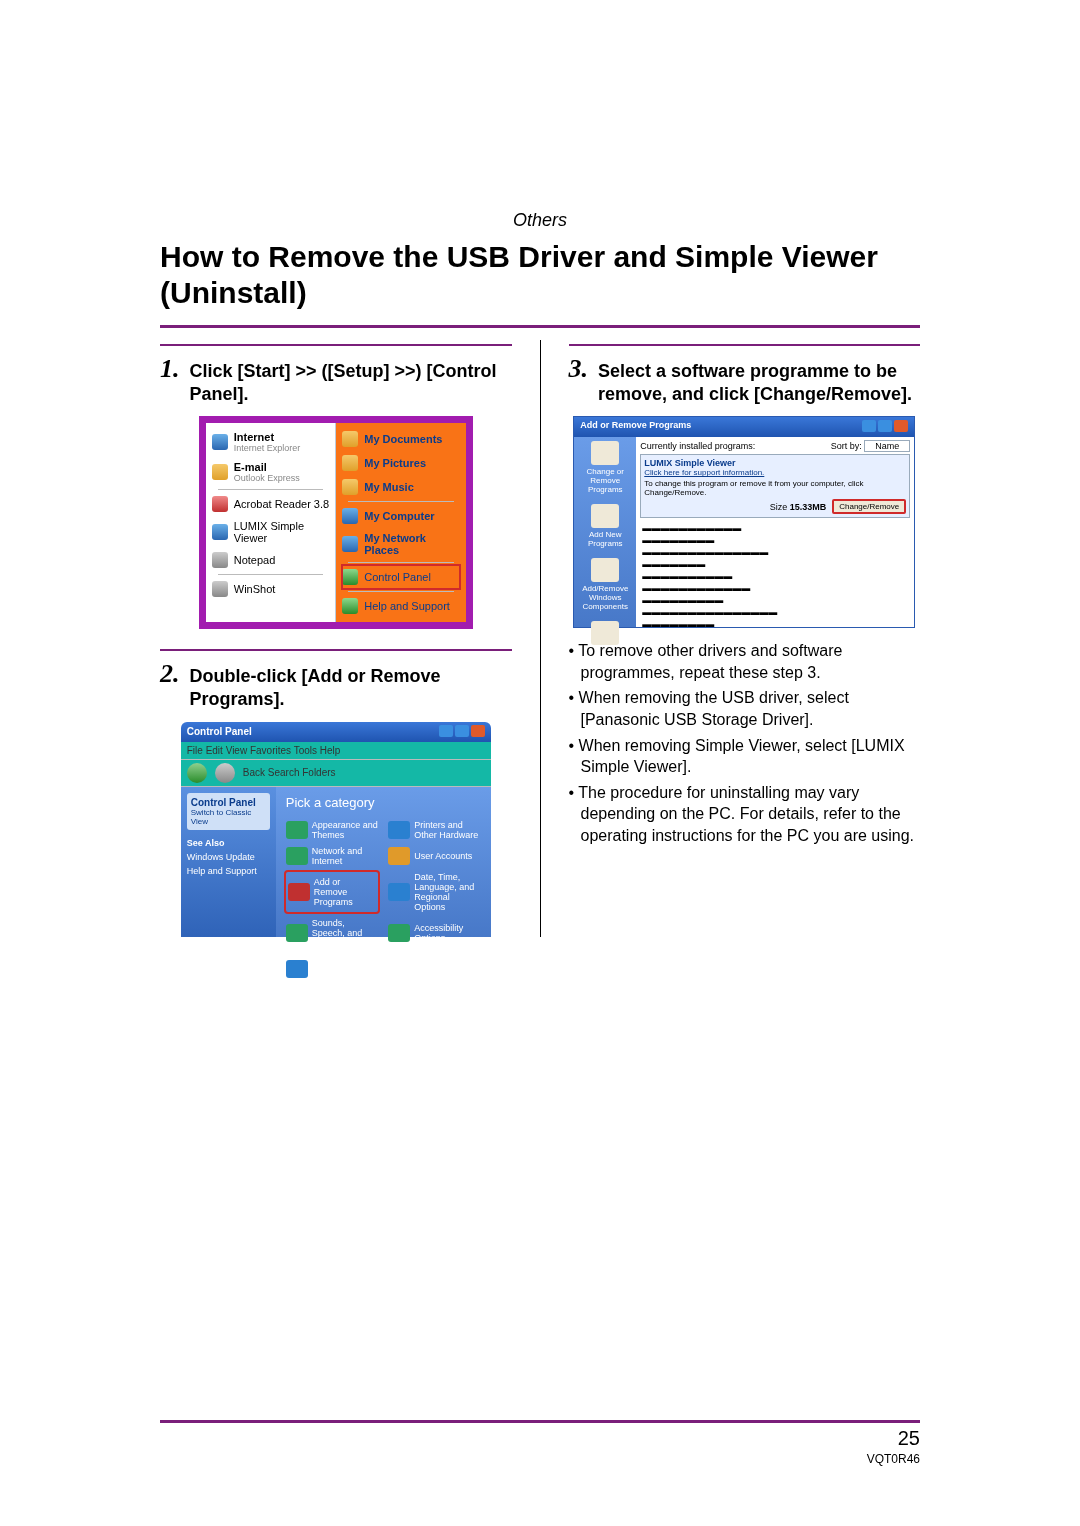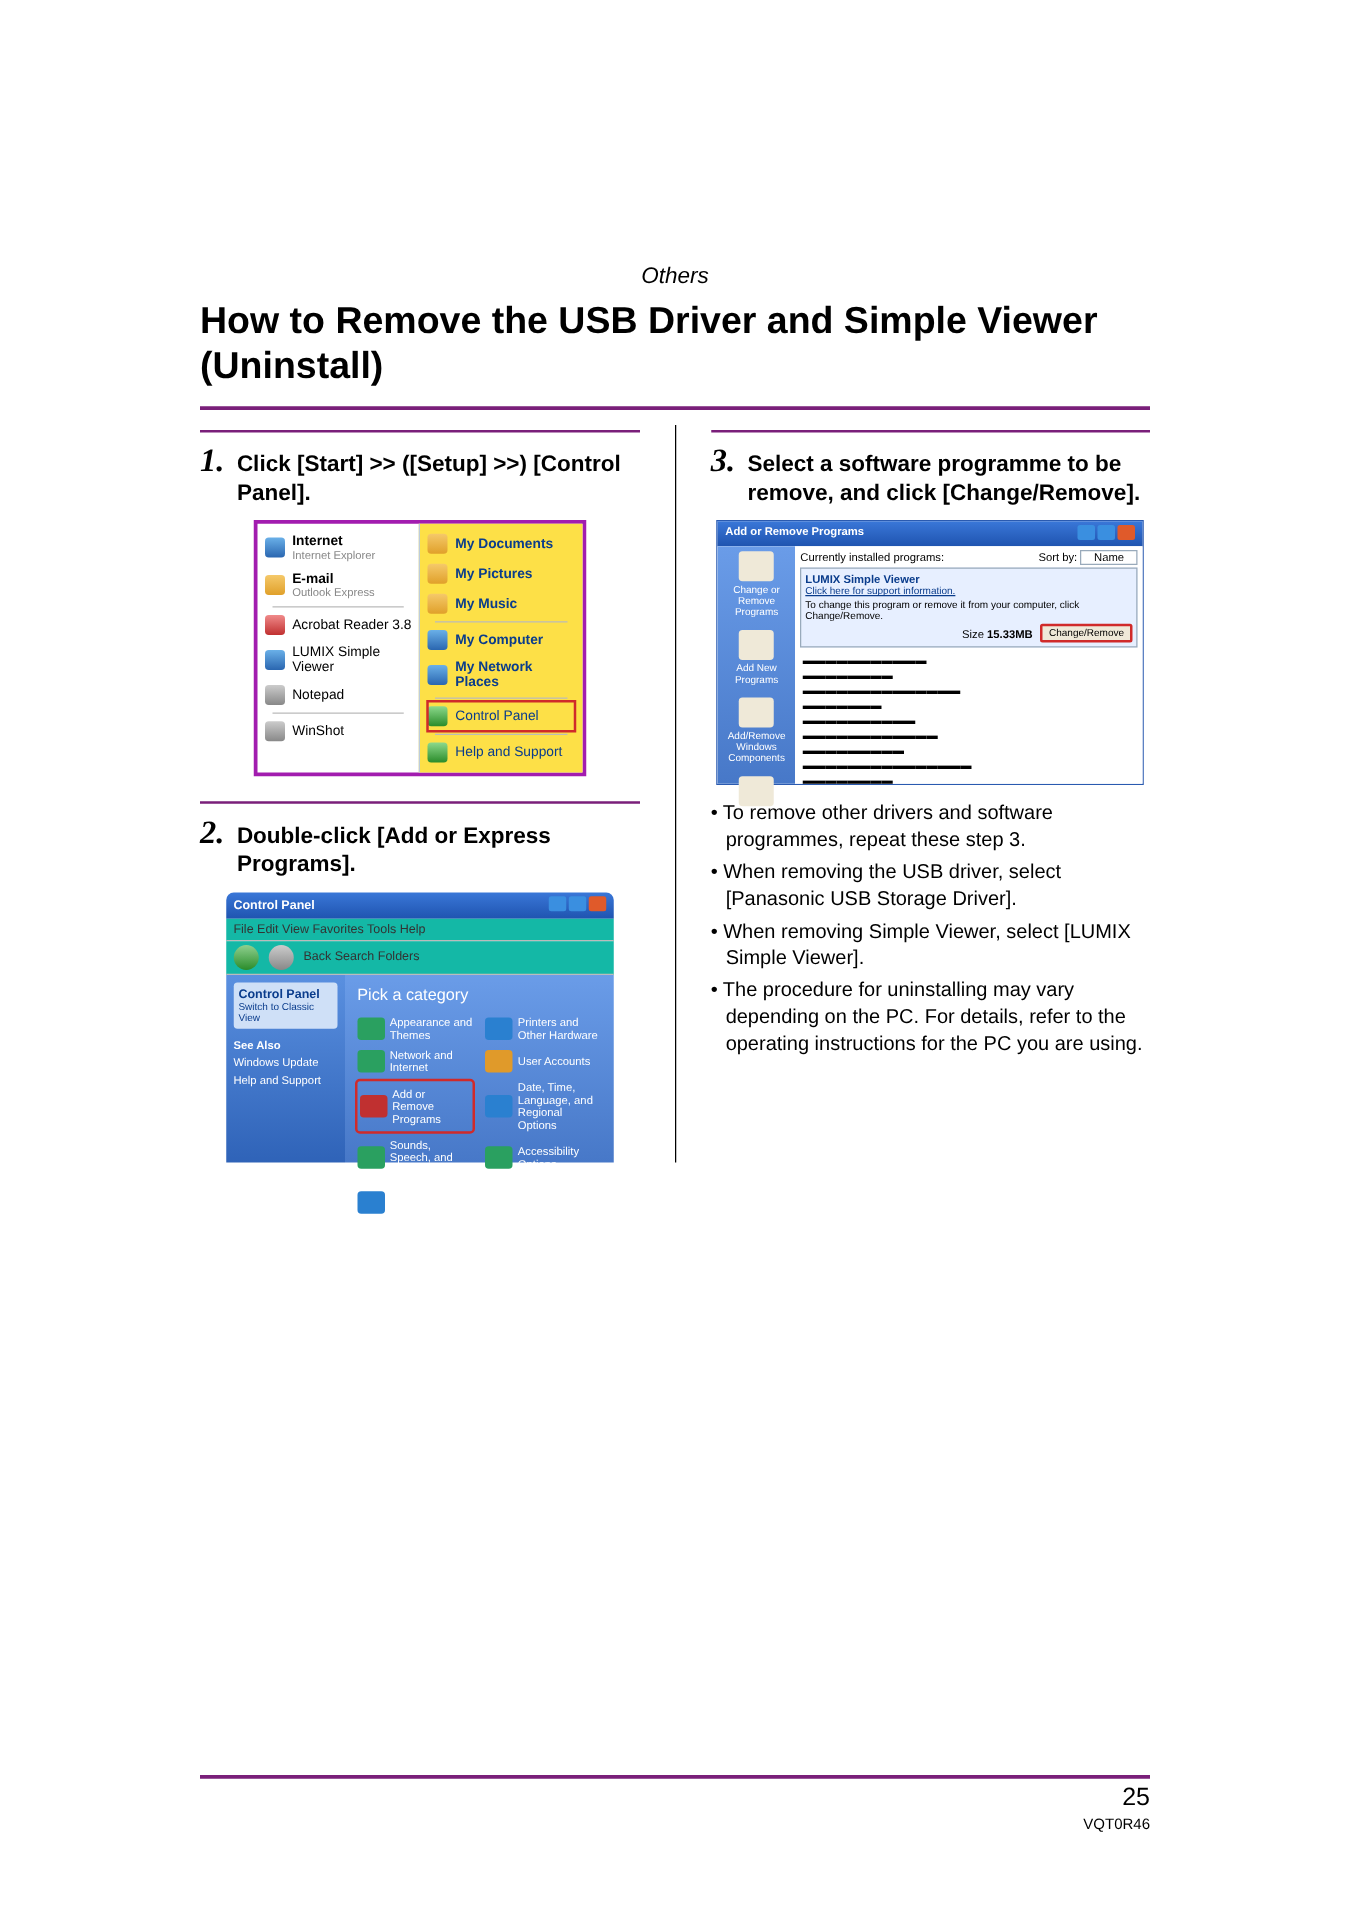--- a/index.html
+++ b/index.html
@@ -71,33 +71,33 @@
     font-size: 26px;
   }
   .step-title {
     font-weight: bold;
     font-size: 18px;
     line-height: 1.3;
   }
   .xp-startmenu {
     width: 260px;
     margin: 0 auto 20px auto;
-    border: 3px solid #a21caf;
+    border: 7px solid #a21caf;
     font-size: 11px;
     background: #fff;
   }
   .xp-row {
     display: flex;
   }
   .xp-left, .xp-right {
     flex: 1;
     padding: 4px 6px;
   }
   .xp-right {
-    background: #fde047;
+    background: #f97316;
     border-left: 1px solid #bcd;
   }
   .xp-item {
     display: flex;
     align-items: center;
     gap: 6px;
     padding: 4px 0;
     color: #093;
     color: #0a3c8c;
   }
@@ -270,21 +270,21 @@
                 <span class="ico green"></span>
                 <span>Help and Support</span>
               </div>
           </div>
         </div>
       </div>
 
       <div class="thin-rule"></div>
       <div class="step-head">
         <span class="step-num">2.</span>
-        <span class="step-title">Double-click [Add or Express Programs].</span>
+        <span class="step-title">Double-click [Add or Remove Programs].</span>
       </div>
 
       <div class="cp-window">
         <div class="cp-titlebar">
           <span>Control Panel</span>
           <span class="cp-winbtns"><span></span><span></span><span></span></span>
         </div>
         <div class="cp-toolbar">File   Edit   View   Favorites   Tools   Help</div>
         <div class="cp-toolbar">
           <span class="nav-btn"></span>

